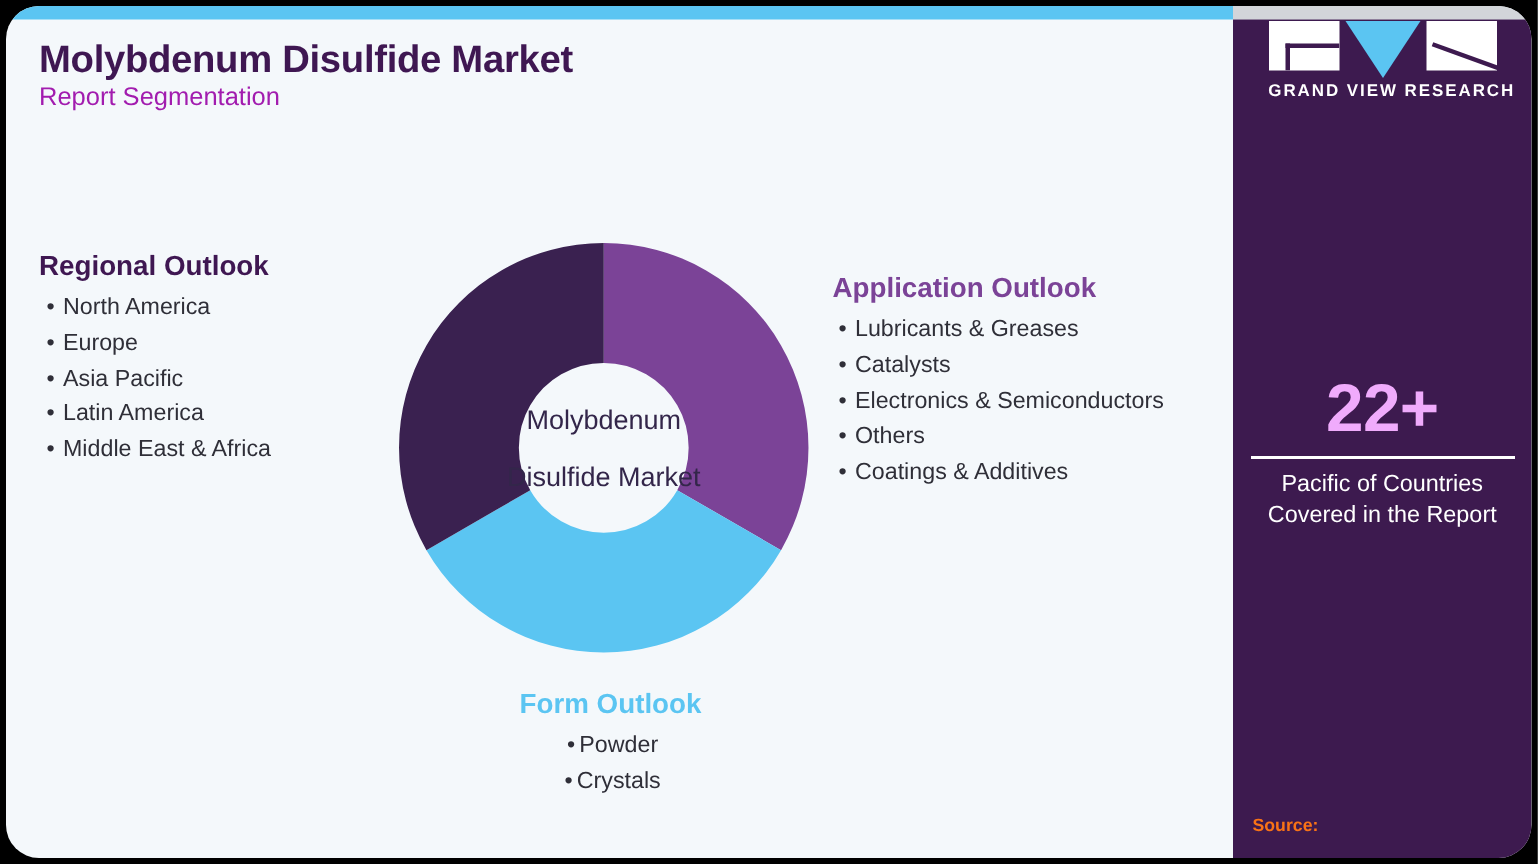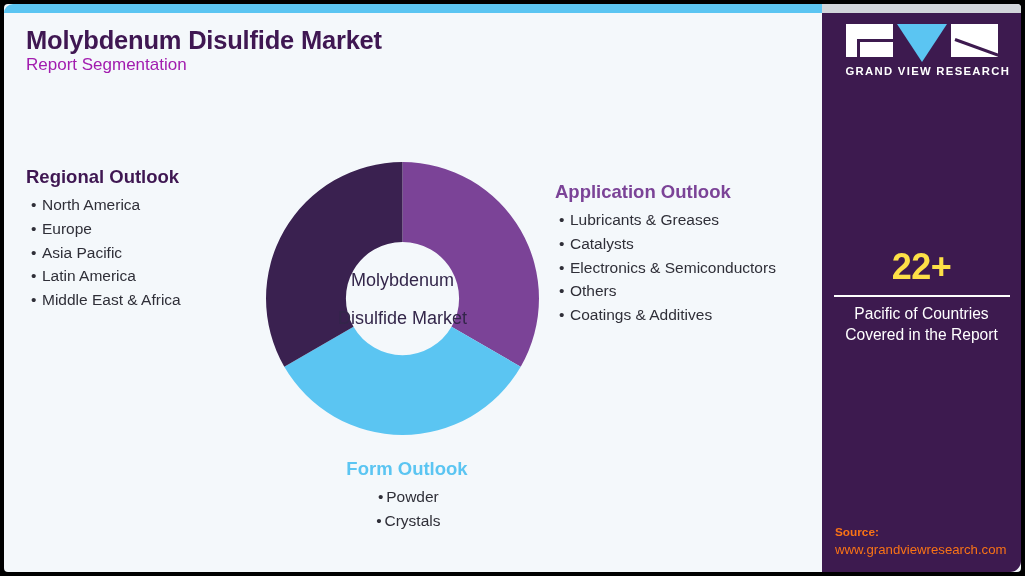--- a/index.html
+++ b/index.html
@@ -15,21 +15,21 @@
   }
 
   
   #infographic {
     position: absolute;
     left: 4px;
     top: 4px;
     width: 1017px;
     height: 568px;
     background: #f4f8fb;
-    border-radius: 4px;
+    border-radius: 22px;
     overflow: hidden;
     box-sizing: border-box;
   }
 
   
   .top-stripe {
     position: absolute;
     left: 0;
     top: 0;
     width: 818px;
@@ -152,21 +152,21 @@
     height: 559px;
     background: #3d1a4f;
     border-bottom-right-radius: 11px;
   }
 
   
   #gvr-logo {
     position: absolute;
     left: 50%;
     transform: translateX(-50%);
-    top: 11px;
+    top: 1px;
     width: 152px;
   }
   .logo-marks {
     display: flex;
     justify-content: space-between;
     align-items: flex-start;
     height: 33px;
   }
   .logo-g, .logo-r {
     position: relative;
@@ -224,23 +224,23 @@
   
   #stat-block {
     position: absolute;
     left: 50%;
     transform: translateX(-50%);
     top: 236px;
     width: 176px;
     text-align: center;
   }
   .stat-value {
-    font-size: 36px;
-    font-weight: bold;
-    color: #fde047;
+    font-size: 45px;
+    font-weight: bold;
+    color: #f0abfc;
     line-height: 1.0;
     letter-spacing: -0.5px;
   }
   .stat-divider {
     width: 100%;
     height: 1.5px;
     background: #ffffff;
     margin: 10px 0 6px 0;
   }
   .stat-label {
@@ -339,18 +339,17 @@
 
     <div id="stat-block">
       <div class="stat-value">22+</div>
       <div class="stat-divider"></div>
       <div class="stat-label">Pacific of Countries</div>
       <div class="stat-label">Covered in the Report</div>
     </div>
 
     <div id="source-block">
       <div class="source-label">Source:</div>
-      <div class="source-url">www.grandviewresearch.com</div>
     </div>
 
   </div>
 
 </div>
 
 </body></html>

